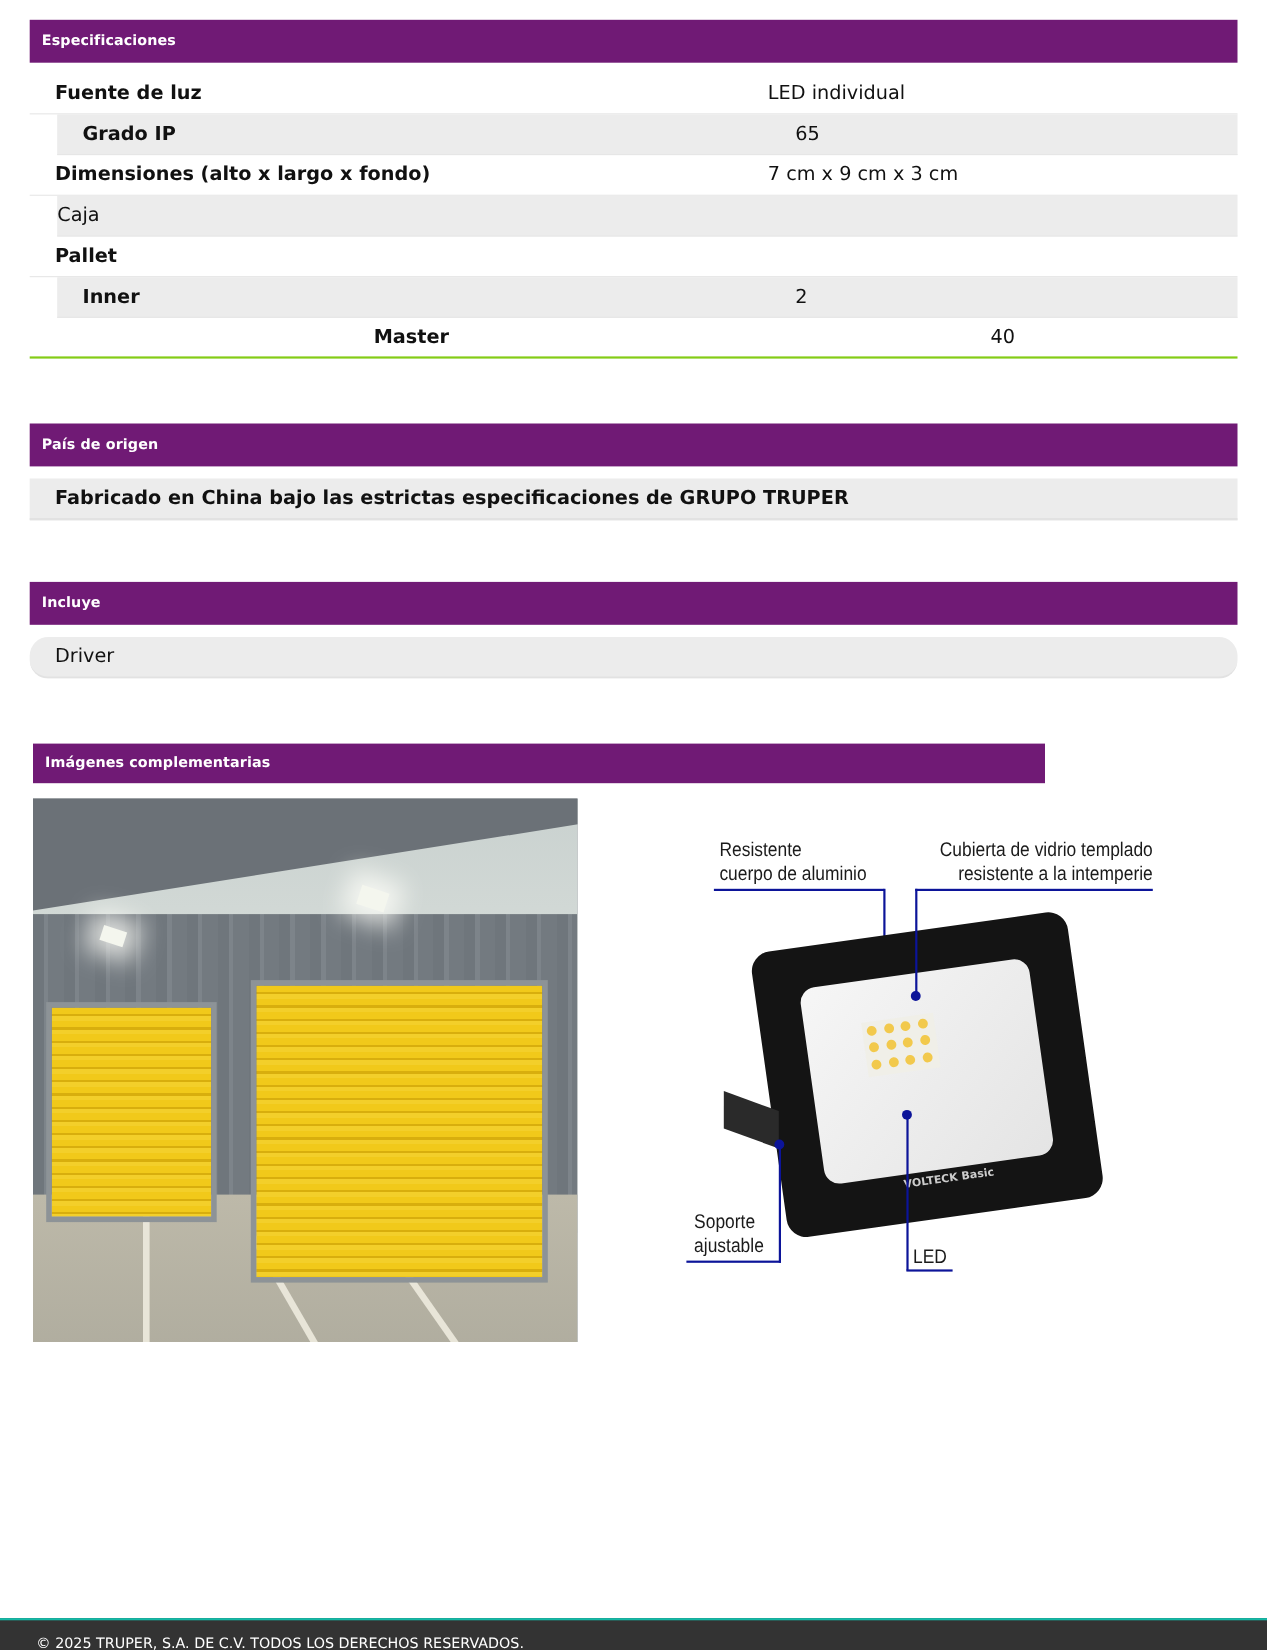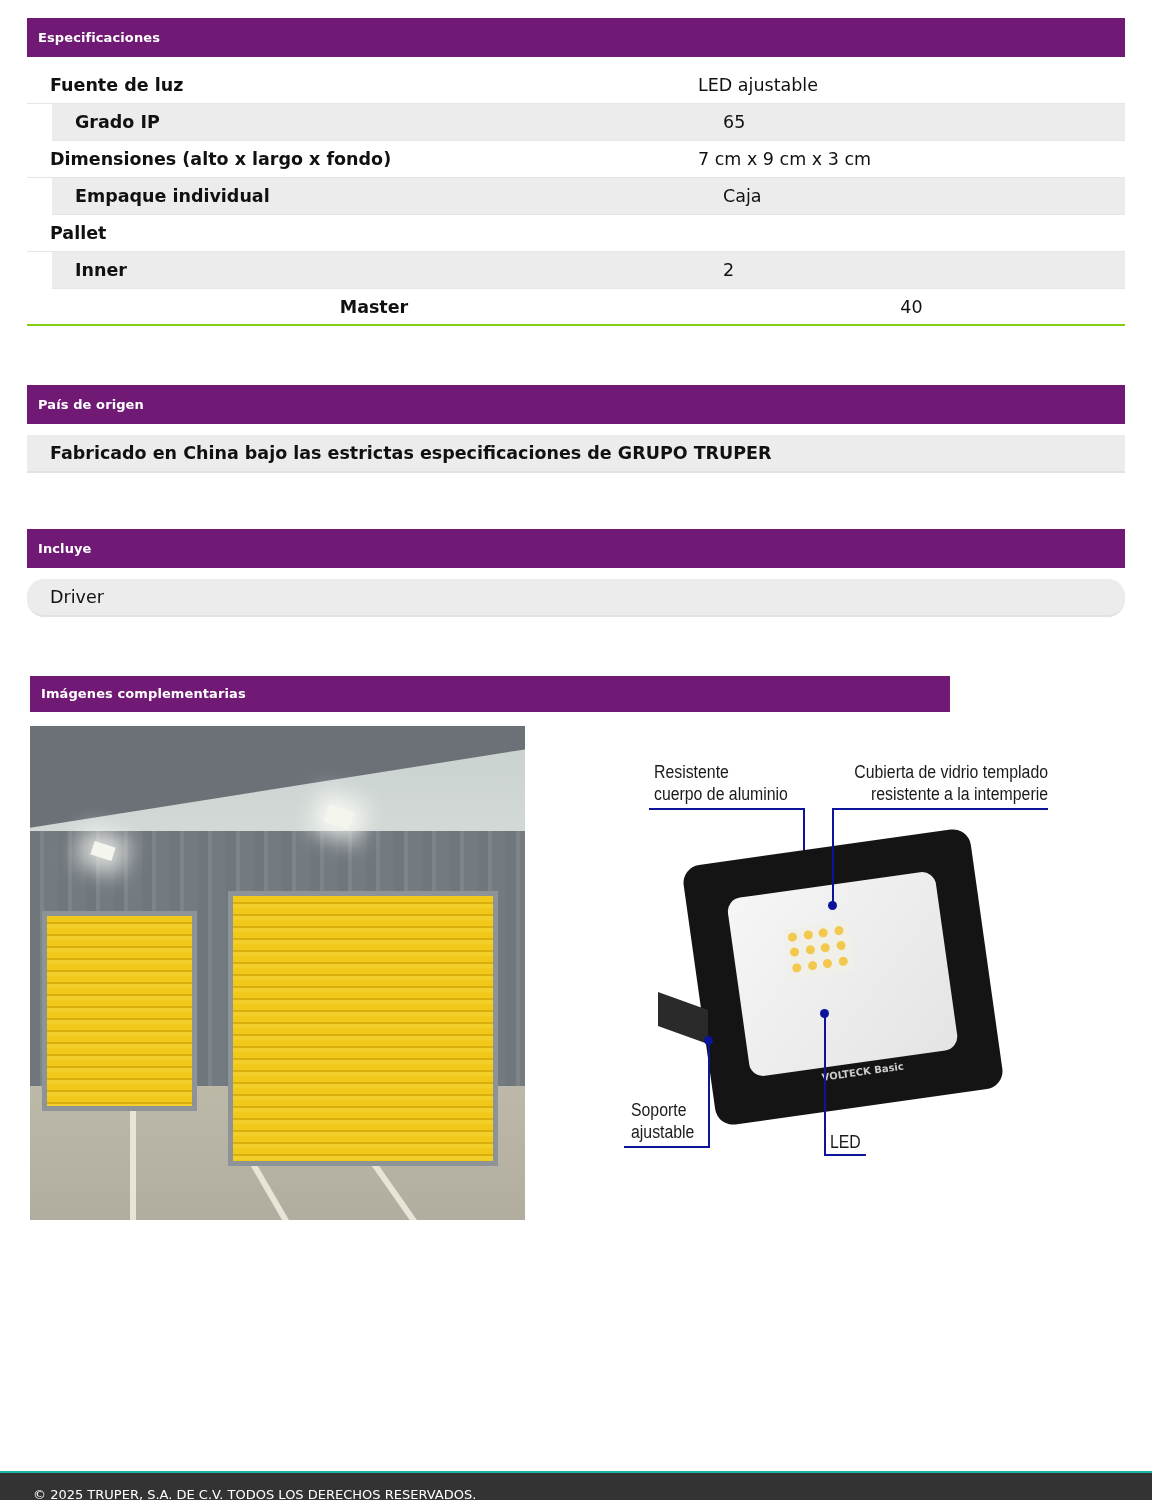--- a/index.html
+++ b/index.html
@@ -73,32 +73,31 @@
   .footer-text { position: absolute; left: 33px; top: 14px; color: #fff; font-size: 13px;
     font-family: "DejaVu Sans", sans-serif; }
 </style>
 </head>
 <body>
 
 <div class="section-header" style="top:18px;">Especificaciones</div>
 <div class="spec-table">
   <div class="spec-row">
     <div class="spec-label">Fuente de luz</div>
-    <div class="spec-value">LED ajustable</div>
+    <div class="spec-value">LED individual</div>
   </div>
   <div class="spec-row alt">
     <div class="spec-label">Grado IP</div>
     <div class="spec-value">65</div>
   </div>
   <div class="spec-row">
     <div class="spec-label">Dimensiones (alto x largo x fondo)</div>
     <div class="spec-value">7 cm x 9 cm x 3 cm</div>
   </div>
   <div class="spec-row alt">
-    <div class="spec-label">Empaque individual</div>
     <div class="spec-value">Caja</div>
   </div>
   <div class="spec-row">
     <div class="spec-label">Pallet</div>
   </div>
   <div class="spec-row alt">
     <div class="spec-label">Inner</div>
     <div class="spec-value">2</div>
   </div>
   <div class="spec-row" style="border-bottom:2px solid #84cc16;text-align:center;">

